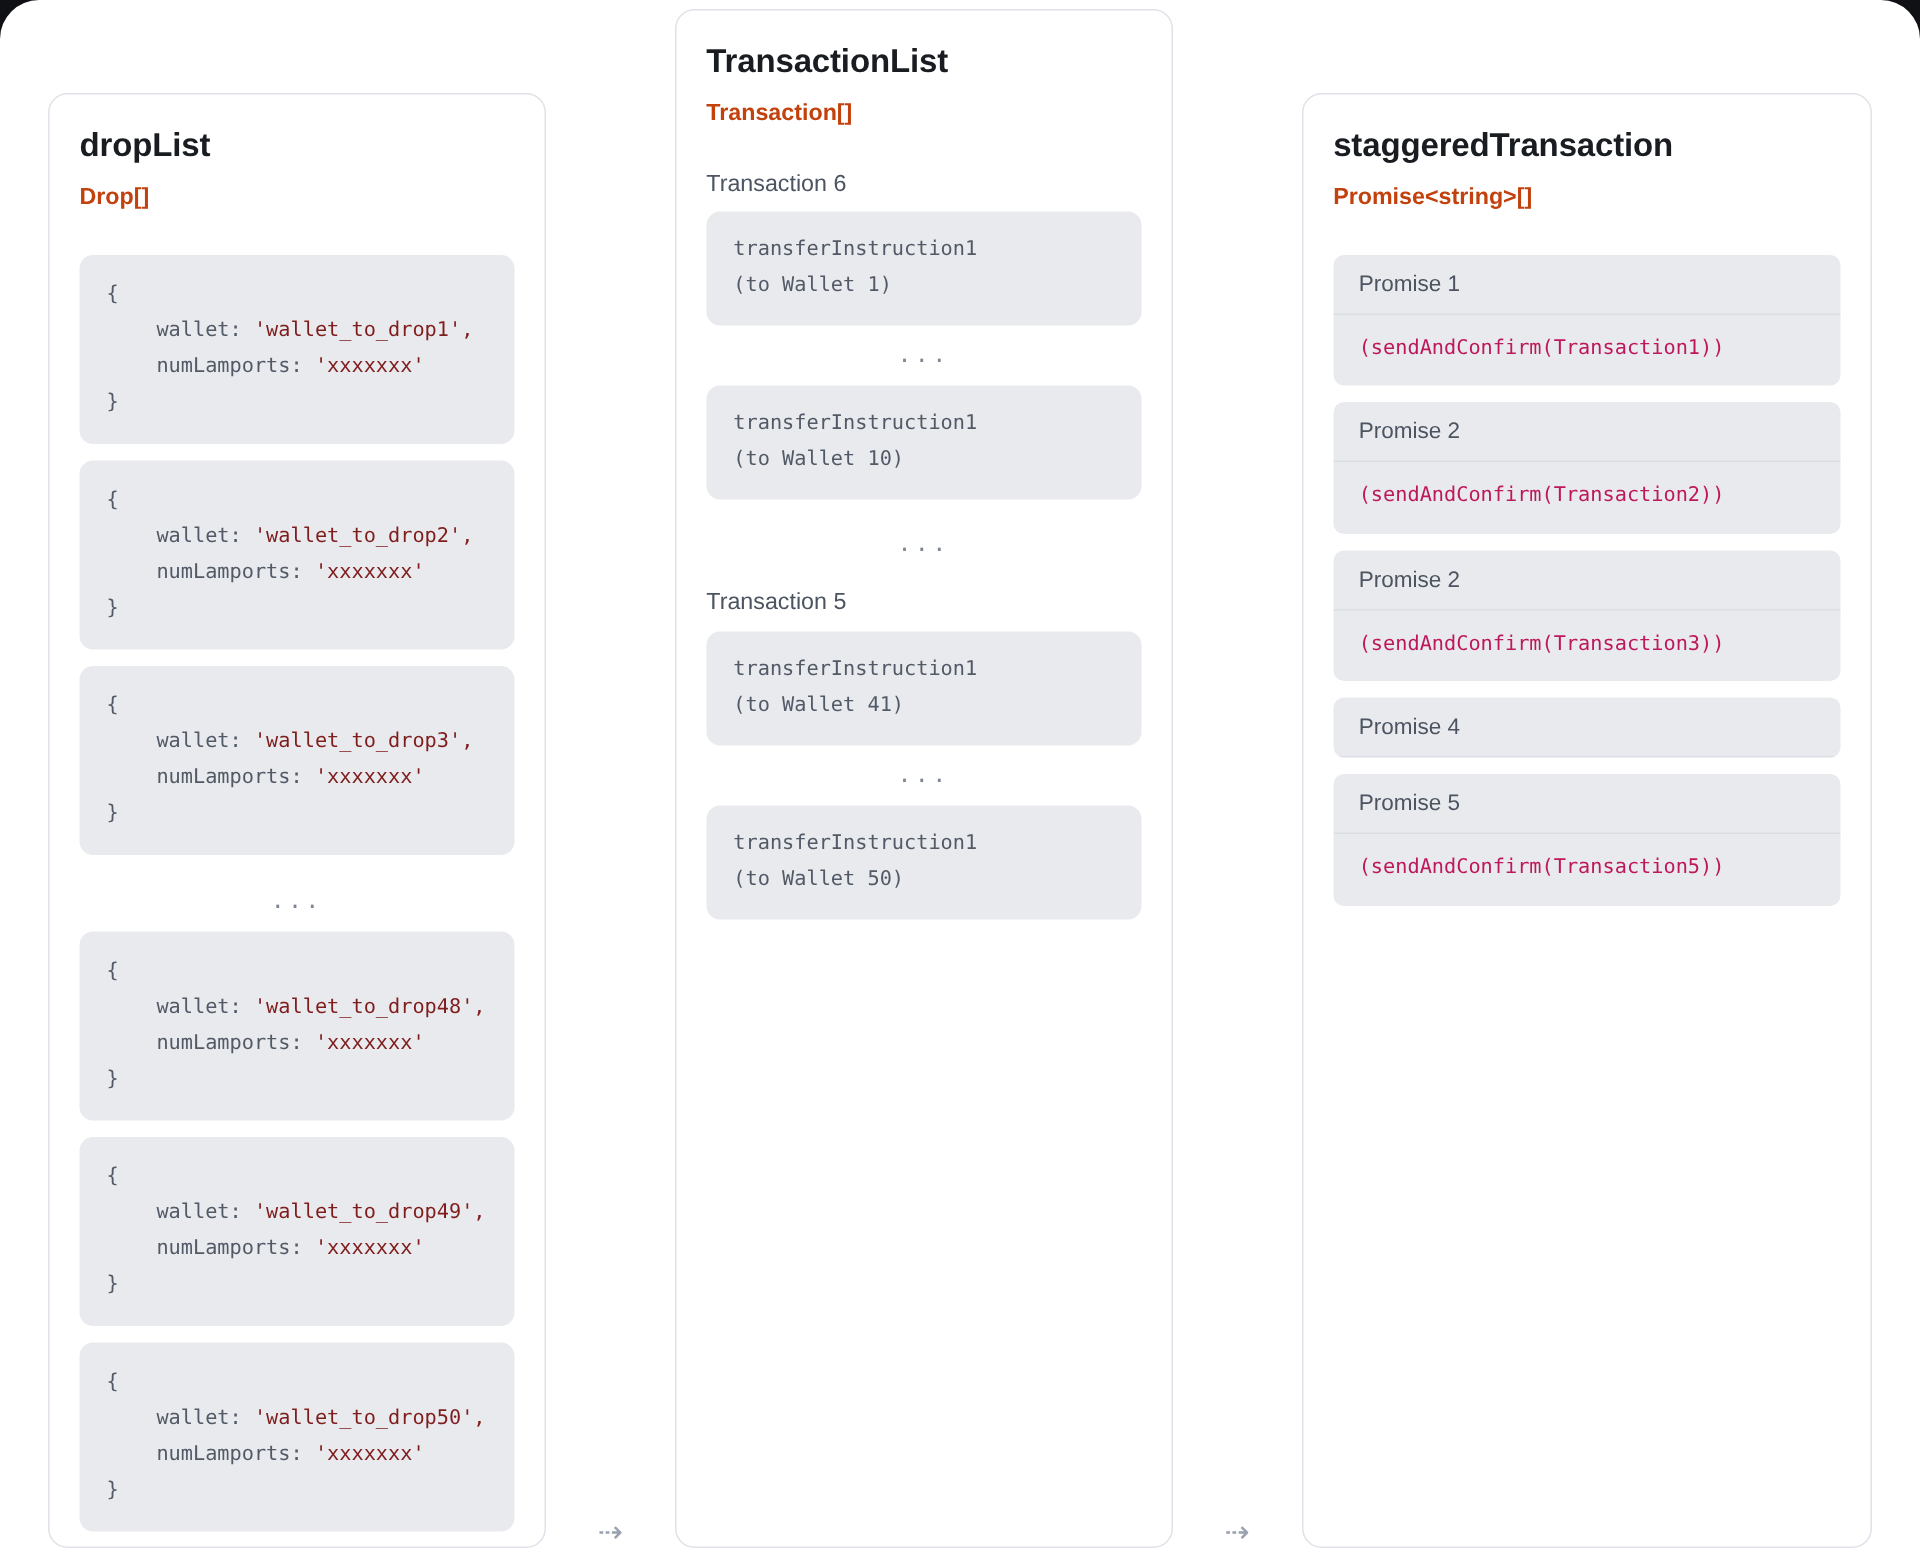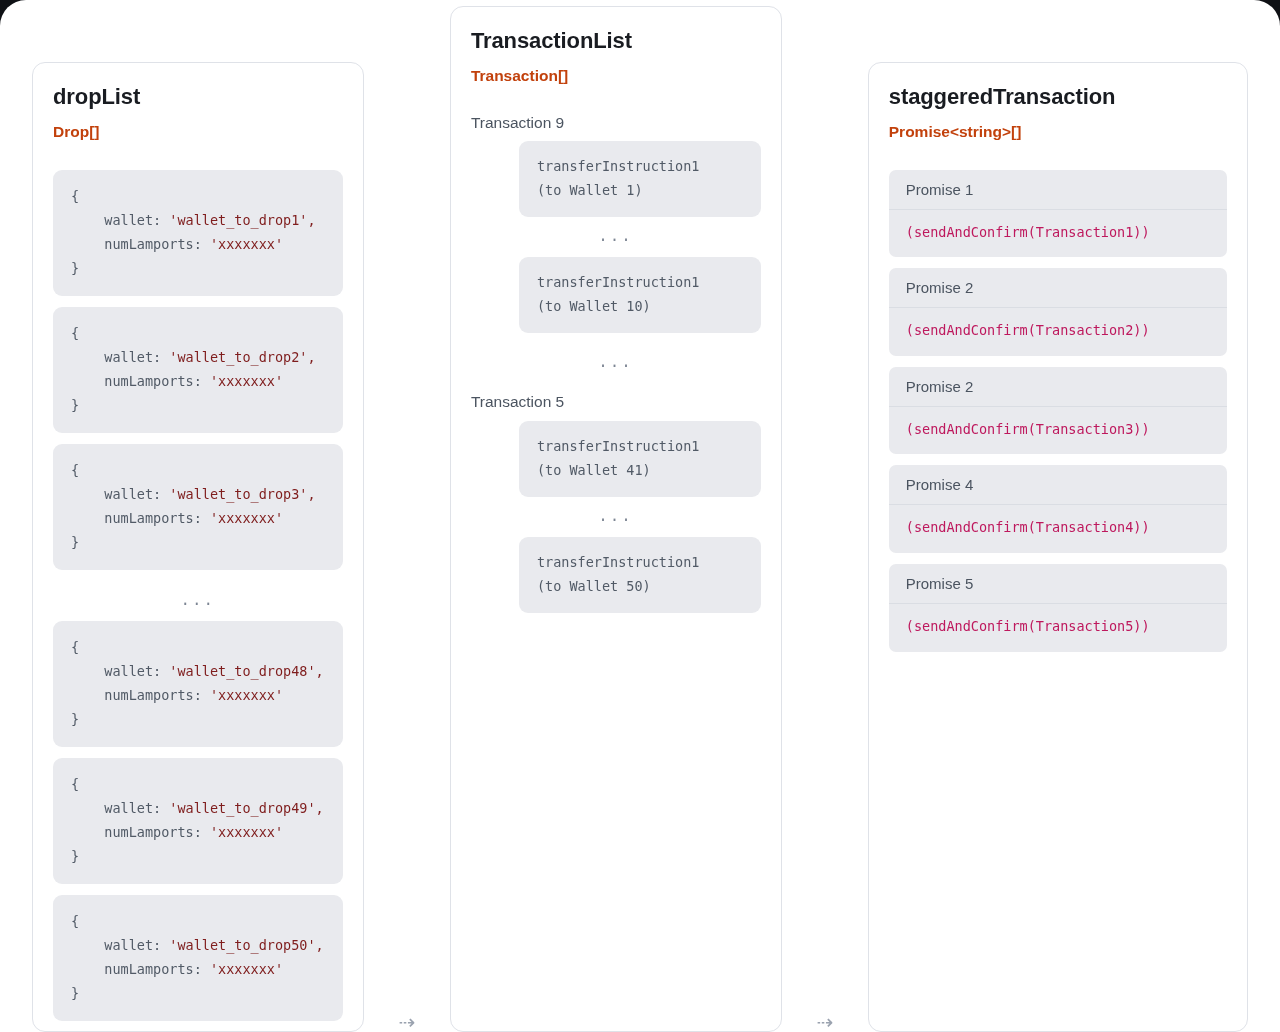--- a/index.html
+++ b/index.html
@@ -114,21 +114,20 @@
 
   .instr-block {
     background: #e9eaee;
     border-radius: 9px;
     padding: 13px 1px 15px 18px;
     font-family: "DejaVu Sans Mono", monospace;
     font-size: 13.5px;
     line-height: 24px;
     color: #515a66;
     white-space: pre;
-    margin-left: 48px;
   }
 
   
   .promise-card {
     background: #e9eaee;
     border-radius: 7px;
     margin-bottom: 11px;
     overflow: hidden;
   }
   .promise-head {
@@ -189,21 +188,21 @@
 <span class="ind">  numLamports: </span><span class="str">'xxxxxxx'</span>
 <span>}</span></div>
     </section>
 
     <div class="arrow">⇢</div>
 
     <section class="panel panel-transaction">
       <h2 class="panel-title">TransactionList</h2>
       <div class="panel-type">Transaction[]</div>
 
-      <div class="tx-label">Transaction 9</div>
+      <div class="tx-label">Transaction 6</div>
 
       <div class="instr-block"><span>transferInstruction1</span>
 <span>(to Wallet 1)</span></div>
 
       <div class="ellipsis">...</div>
 
       <div class="instr-block"><span>transferInstruction1</span>
 <span>(to Wallet 10)</span></div>
 
       <div class="ellipsis tall">...</div>
@@ -235,21 +234,20 @@
         <div class="promise-body">(sendAndConfirm(Transaction2))</div>
       </div>
 
       <div class="promise-card">
         <div class="promise-head">Promise 2</div>
         <div class="promise-body">(sendAndConfirm(Transaction3))</div>
       </div>
 
       <div class="promise-card">
         <div class="promise-head">Promise 4</div>
-        <div class="promise-body">(sendAndConfirm(Transaction4))</div>
       </div>
 
       <div class="promise-card">
         <div class="promise-head">Promise 5</div>
         <div class="promise-body">(sendAndConfirm(Transaction5))</div>
       </div>
     </section>
 
   </div>
 </div>

